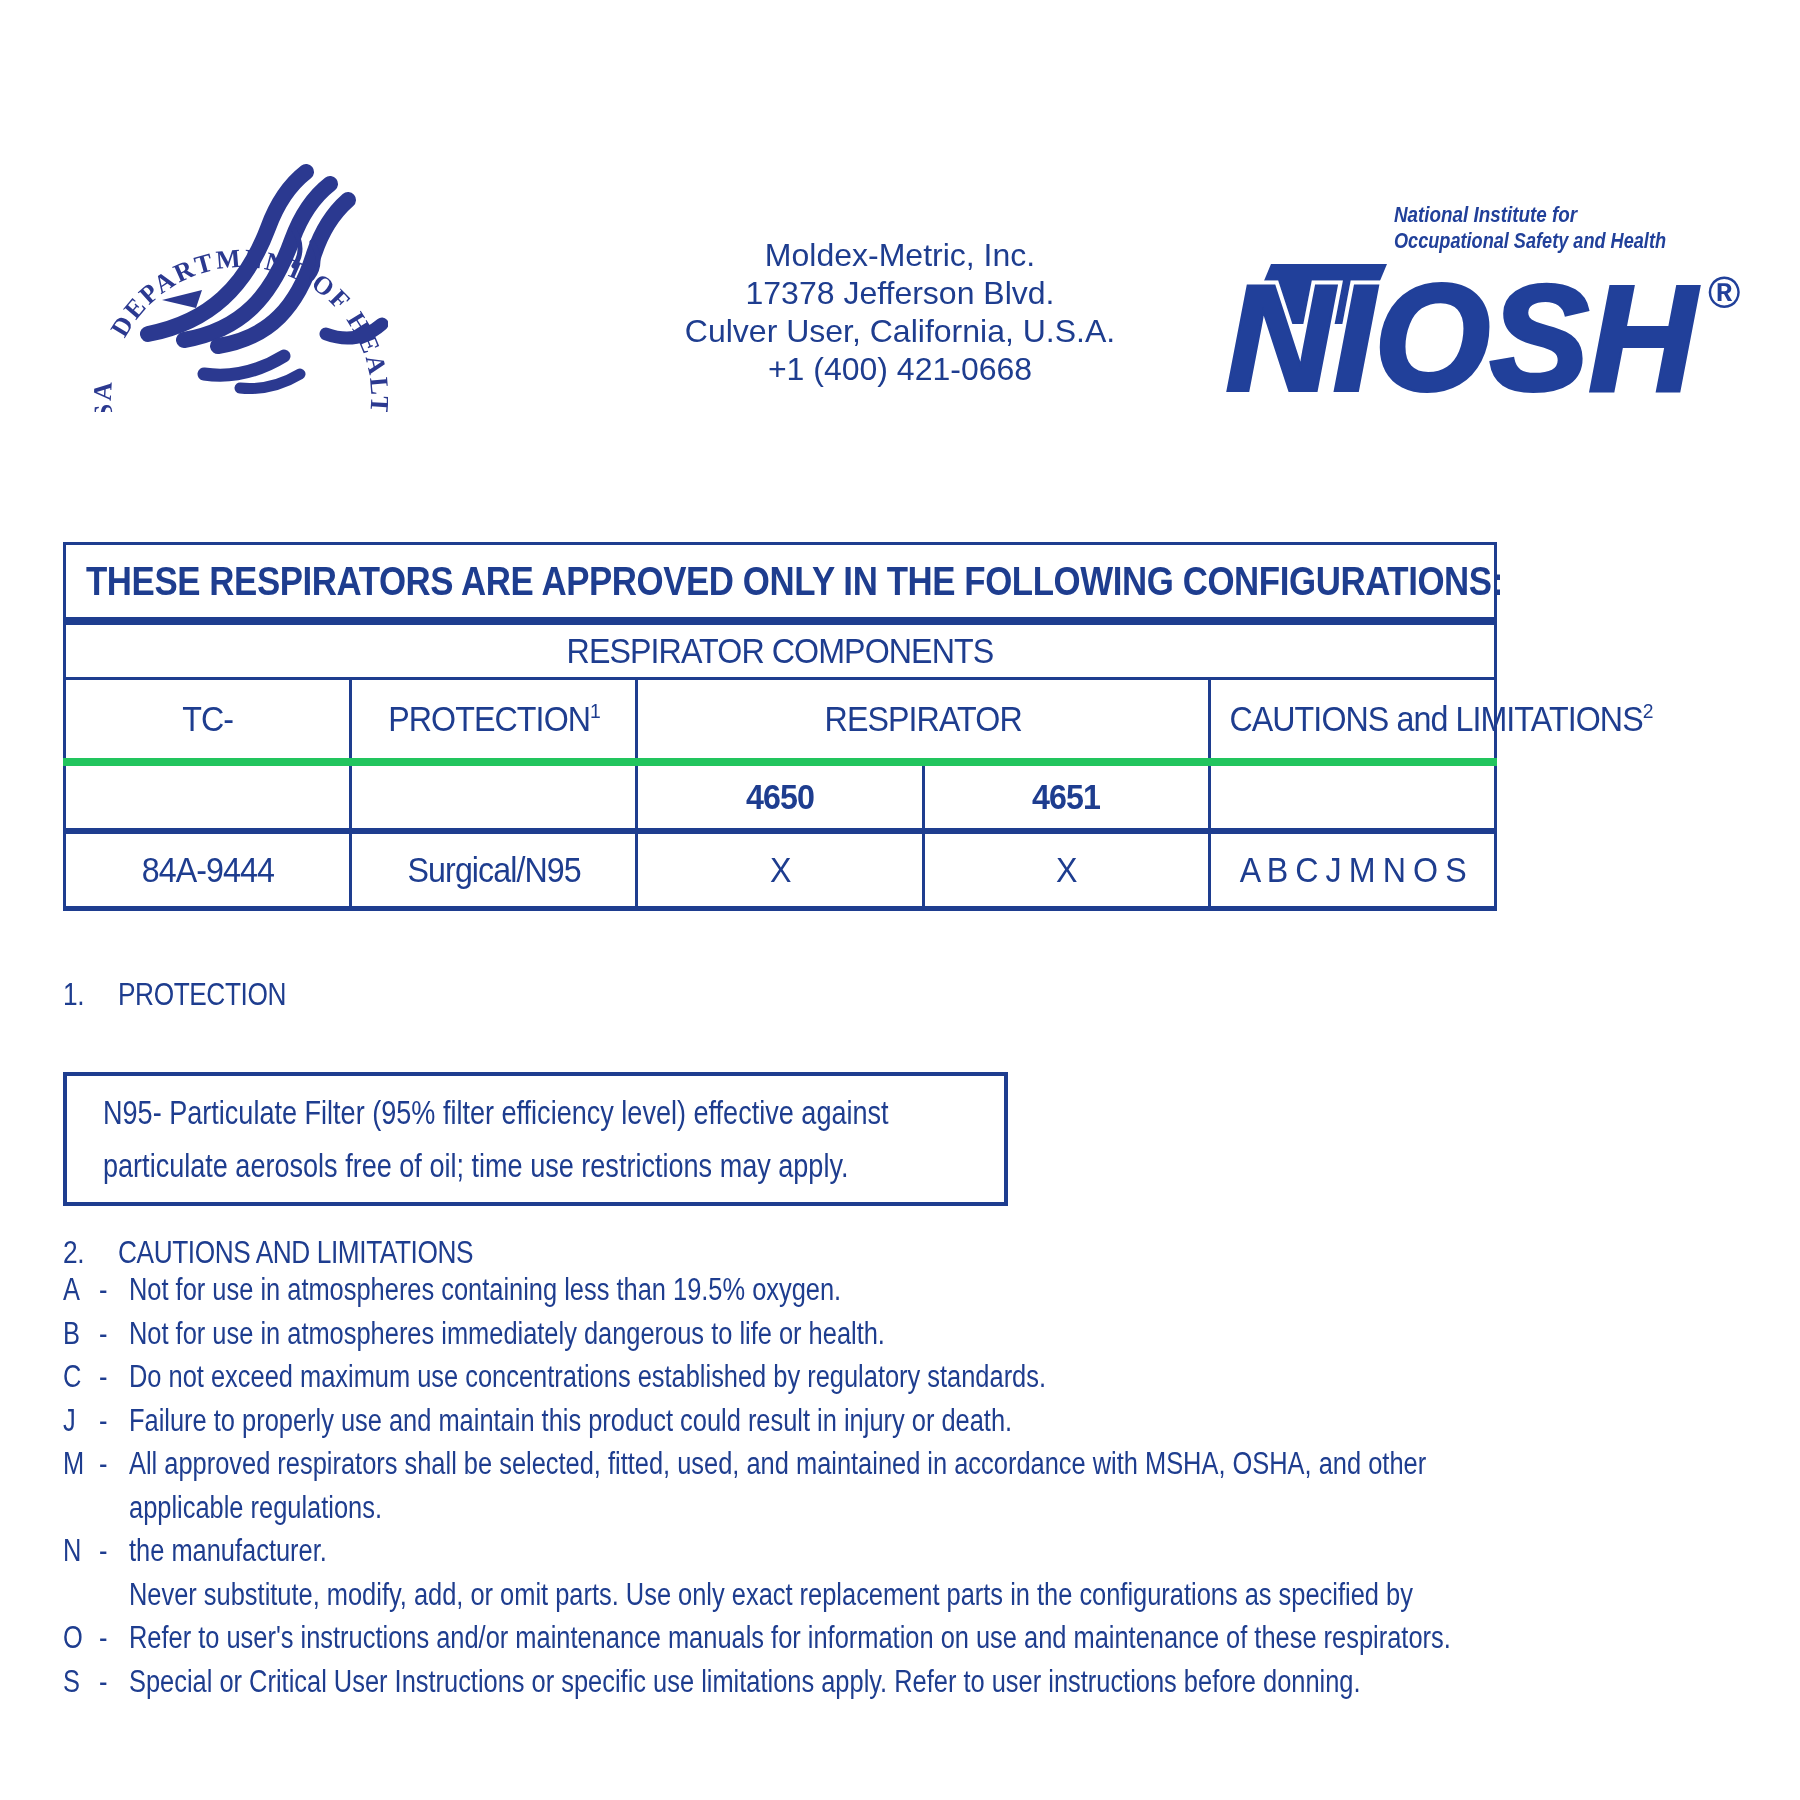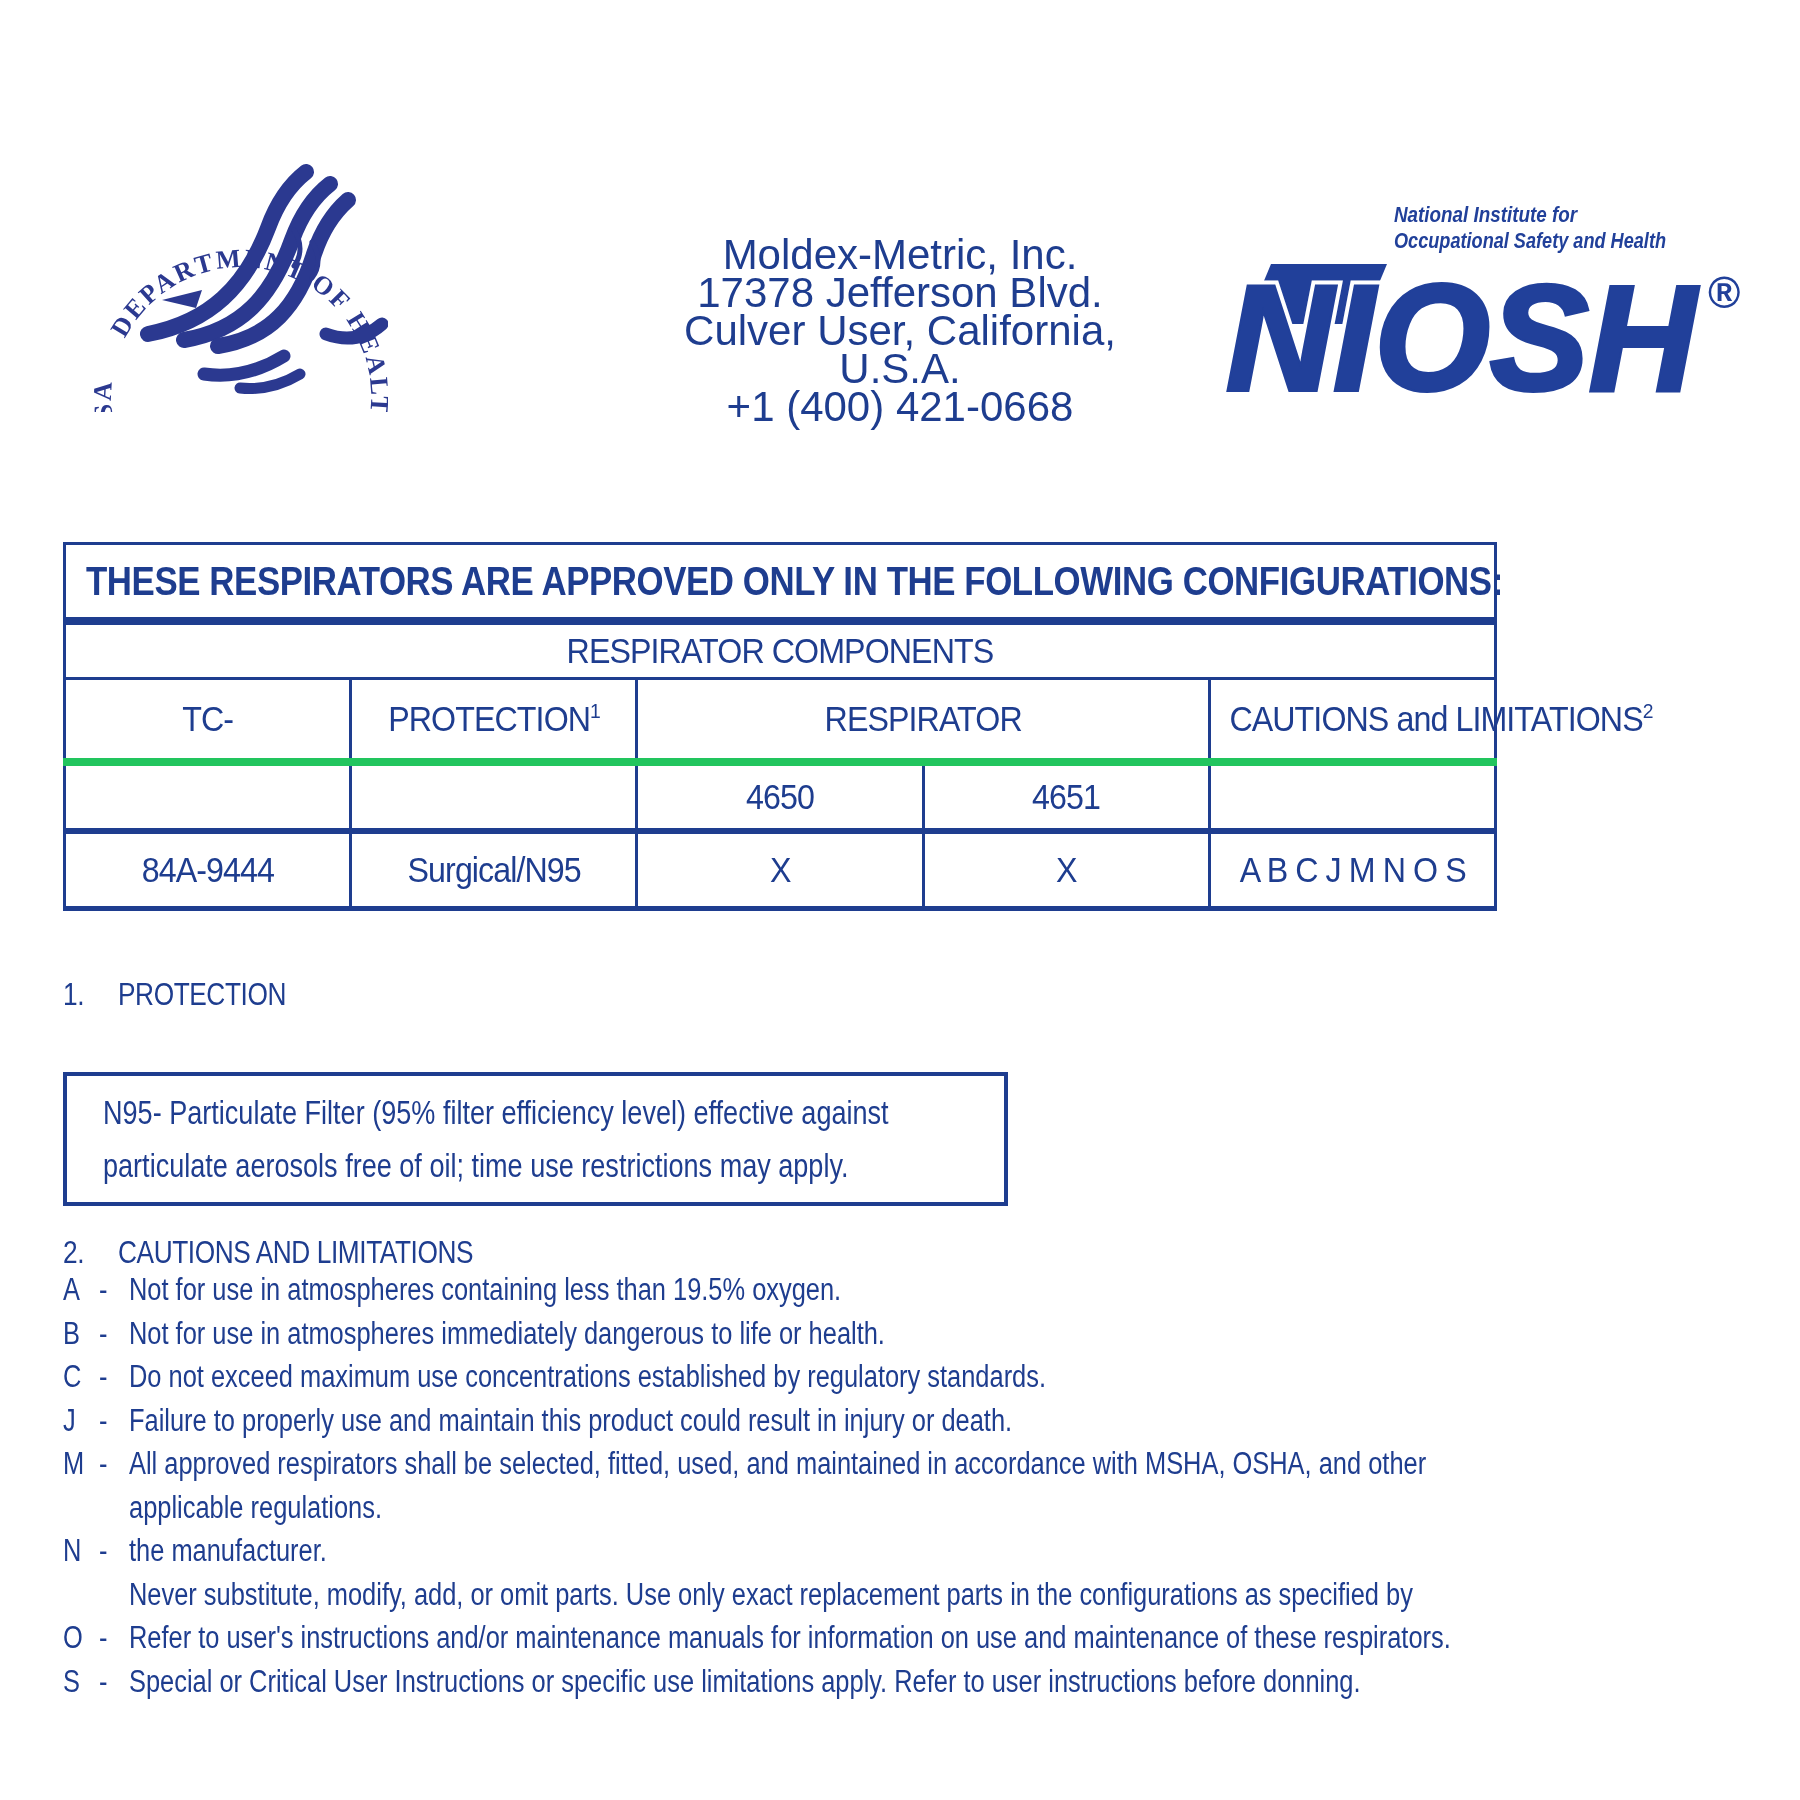--- a/index.html
+++ b/index.html
@@ -1,30 +1,30 @@
 <!DOCTYPE html>
 <html><head>
 <meta charset="utf-8">
 <style>
   html,body{margin:0;padding:0;background:#ffffff;}
   #page{position:relative;width:1800px;height:1800px;background:#fff;overflow:hidden;
         font-family:"Liberation Sans",sans-serif;color:#1e3d8f;}
   .abs{position:absolute;}
 
   
-  #mfg{left:640px;top:236px;width:520px;text-align:center;font-size:42px;line-height:38px;color:#1e3d8f;}
+  #mfg{left:640px;top:236px;width:520px;text-align:center;font-size:32px;line-height:38px;color:#1e3d8f;}
 
   
   #cfg-table{left:63px;top:542px;}
   table{table-layout:fixed;border-collapse:collapse;width:1434px;}
   td{border:3px solid #1e3d8f;text-align:center;vertical-align:middle;padding:0;}
   tr.title-row td{height:72px;text-align:left;padding-left:20px;border-bottom:8px solid #1e3d8f;}
   tr.comp-row td{height:52px;border-bottom:3px solid #1e3d8f;}
   tr.header-row td{height:78px;border-bottom:8px solid #22c55e;}
-  tr.models-row td{height:62px;border-bottom:6px solid #1e3d8f;}
+  tr.models-row td{height:62px;border-bottom:6px solid #1e3d8f;font-weight:bold;}
   tr.data-row td{height:72px;border-bottom:5px solid #1e3d8f;}
   .c-tc{width:348px;} .c-pr{width:355px;margin-top:24px;} .c-r1{width:188px;} .c-r2{width:188px;} .c-cl{width:355px;}
   .ttl{display:inline-block;transform:scaleX(0.85);transform-origin:0 50%;white-space:nowrap;
        font-weight:bold;font-size:41px;letter-spacing:-0.5px;}
   .ct{display:inline-block;transform:scaleX(0.92);transform-origin:50% 50%;white-space:nowrap;
       font-size:35px;letter-spacing:-1px;}
   sup{font-size:21px;vertical-align:super;line-height:0;}
 
   
   .sec-head{display:flex;font-size:32px;letter-spacing:-0.5px;}

